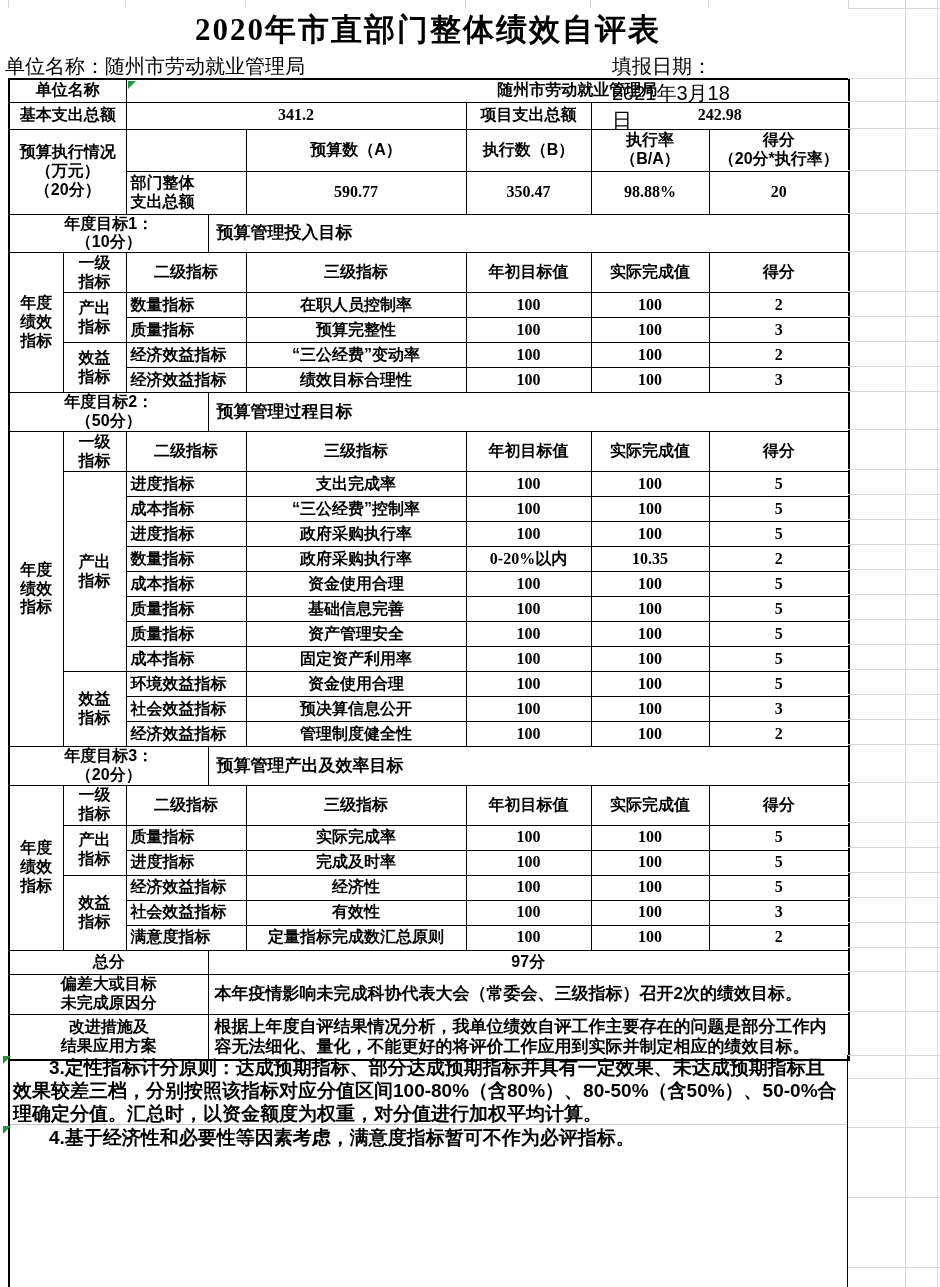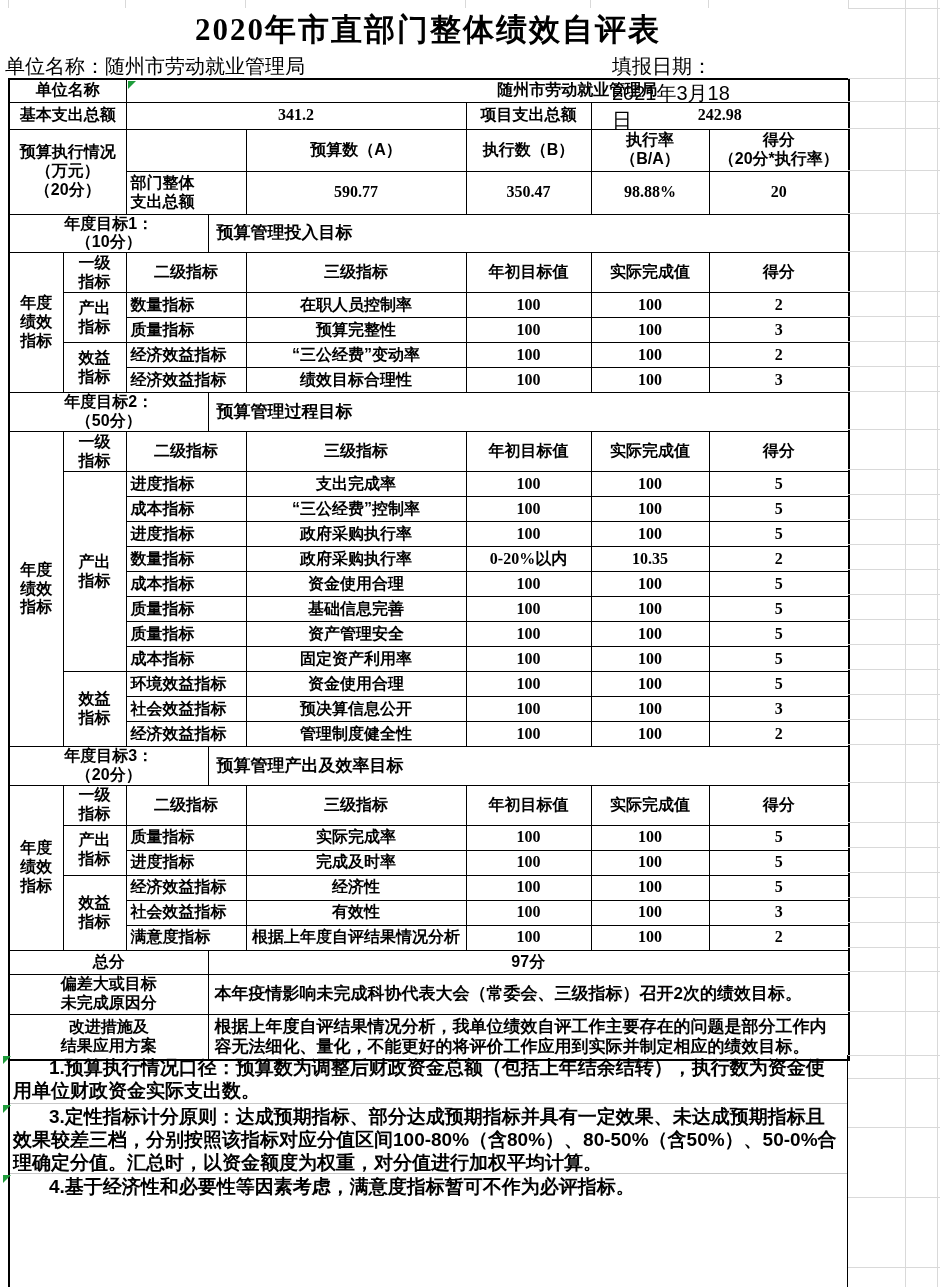--- a/index.html
+++ b/index.html
@@ -295,21 +295,21 @@
     </tr>
     <tr class="h25">
       <td colspan="2" class="lvl2">社会效益指标</td>
       <td>有效性</td>
       <td class="num">100</td>
       <td class="num">100</td>
       <td class="num">3</td>
     </tr>
     <tr class="h25">
       <td colspan="2" class="lvl2">满意度指标</td>
-      <td>根据上年度自评结果情况分析</td>
+      <td>定量指标完成数汇总原则</td>
       <td class="num">100</td>
       <td class="num">100</td>
       <td class="num">2</td>
     </tr>
 
     <tr class="h24">
       <td colspan="3" class="hd">总分</td>
       <td colspan="5">97分</td>
     </tr>
     <tr class="h40">
@@ -319,24 +319,20 @@
     </tr>
     <tr class="h44">
       <td colspan="3" class="hd pre">改进措施及
 结果应用方案</td>
       <td colspan="5" class="freeform">根据上年度自评结果情况分析，我单位绩效自评工作主要存在的问题是部分工作内容无法细化、量化，不能更好的将评价工作应用到实际并制定相应的绩效目标。</td>
     </tr>
   </tbody>
     </table>
 
   <div class="remarks">
-    <div class="note n1">
-      <span class="flag"></span>
-      <p>1.预算执行情况口径：预算数为调整后财政资金总额（包括上年结余结转），执行数为资金使用单位财政资金实际支出数。</p>
-    </div>
     <div class="note n3">
       <span class="flag"></span>
       <p>3.定性指标计分原则：达成预期指标、部分达成预期指标并具有一定效果、未达成预期指标且效果较差三档，分别按照该指标对应分值区间100-80%（含80%）、80-50%（含50%）、50-0%合理确定分值。汇总时，以资金额度为权重，对分值进行加权平均计算。</p>
     </div>
     <div class="note n4">
       <span class="flag"></span>
       <p>4.基于经济性和必要性等因素考虑，满意度指标暂可不作为必评指标。</p>
     </div>
   </div>
 

